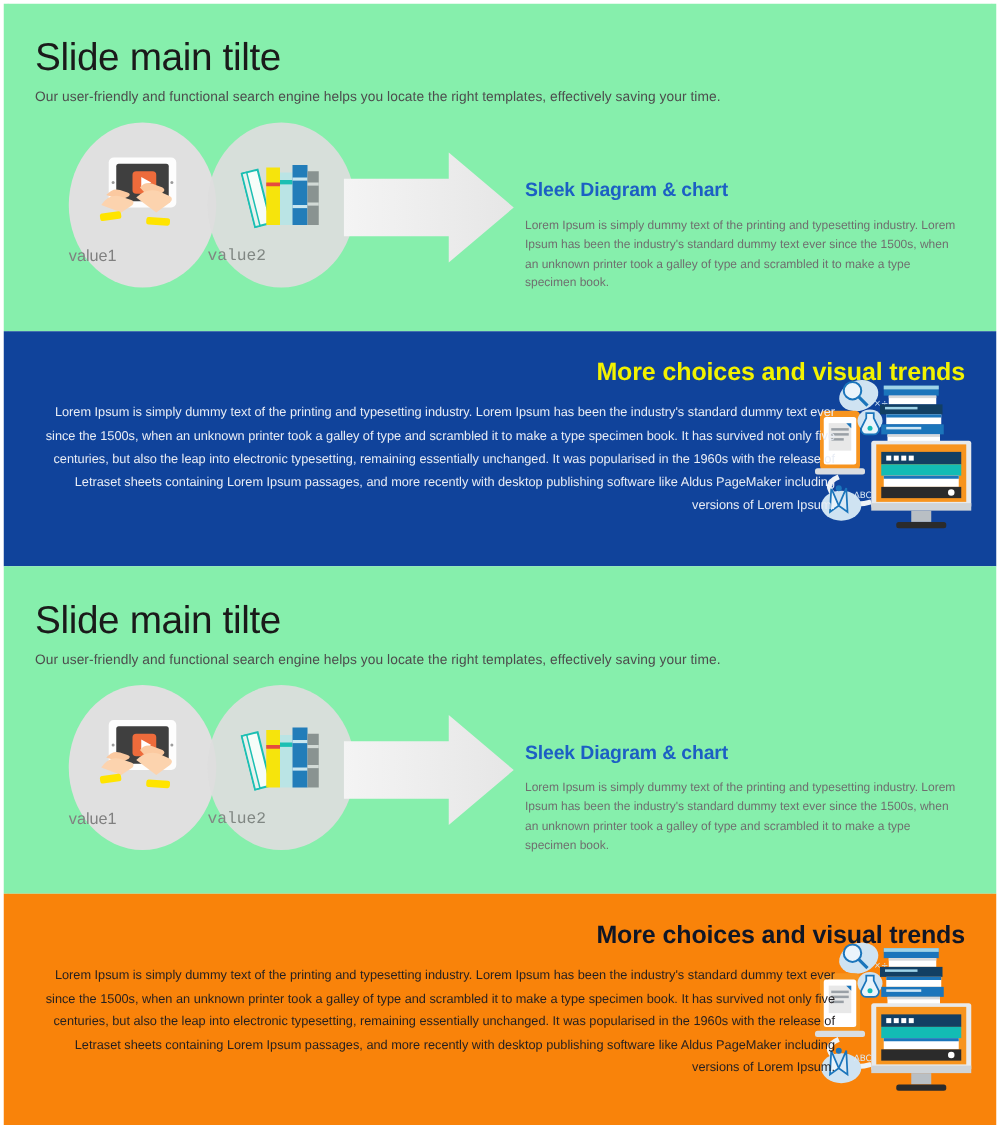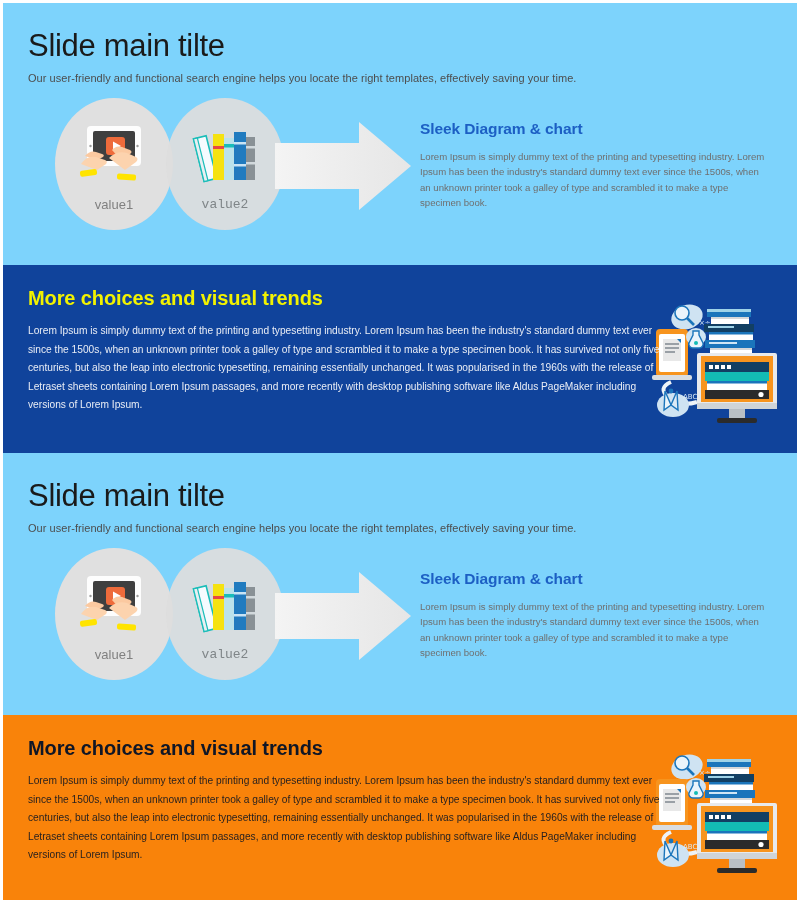--- a/index.html
+++ b/index.html
@@ -18,21 +18,21 @@
     border-top: 3px solid #ffffff;
   }
   .edge-line {
     position: absolute; top: 0; bottom: 0; width: 1px;
     background: #e3e3e3;
   }
   .edge-line.left { left: 3px; }
   .edge-line.right { right: 3px; }
 
   
-  .slide { position: relative; width: 100%; background: #7dd3fc; }
+  .slide { position: relative; width: 100%; background: #86efac; }
   .slide-title {
     font-size: 31px;
     font-weight: 400;
     color: #1a1a1a;
     letter-spacing: -0.3px;
     padding-left: 25px;
     line-height: 1.05;
   }
   .slide-sub {
     font-size: 11px;
@@ -53,21 +53,21 @@
     width: 118px; height: 132px;
     border-radius: 50%;
     background: #e2e2e2;
     top: 0;
   }
   .bubble.b1 { left: 52px; background: #e0e0e0; }
   .bubble.b2 { left: 163px; background: #dedede; opacity: .93; font-family: Liberation Mono, monospace; }
   .bubble-label {
     position: absolute;
     bottom: 18px; left: 0; right: 0;
-    text-align: center;
+    text-align: left;
     font-size: 13px;
     color: #808080;
   }
   .bubble-art {
     position: absolute;
     left: 50%; top: 26px;
     transform: translateX(-50%);
   }
   .arrow {
     position: absolute;
@@ -78,30 +78,31 @@
   .panel {
     position: absolute;
     left: 417px; top: 22px;
     width: 345px;
   }
   .panel-title {
     font-size: 15.5px;
     font-weight: 700;
     color: #1c5fc4;
     letter-spacing: -0.1px;
+    margin-top: 24px;
   }
   .panel-body {
     margin-top: 11px;
     font-size: 9.6px;
     line-height: 1.62;
     color: #6f6f6f;
   }
 
   
-  .band { position: relative; width: 100%; }
+  .band { position: relative; width: 100%; text-align: right; }
   .band-inner { padding: 22px 25px 20px 25px; position: relative; z-index: 2; }
   .band-title {
     font-size: 20px;
     font-weight: 700;
     letter-spacing: -0.1px;
   }
   .band-body {
     margin-top: 12px;
     font-size: 10.2px;
     line-height: 1.82;

